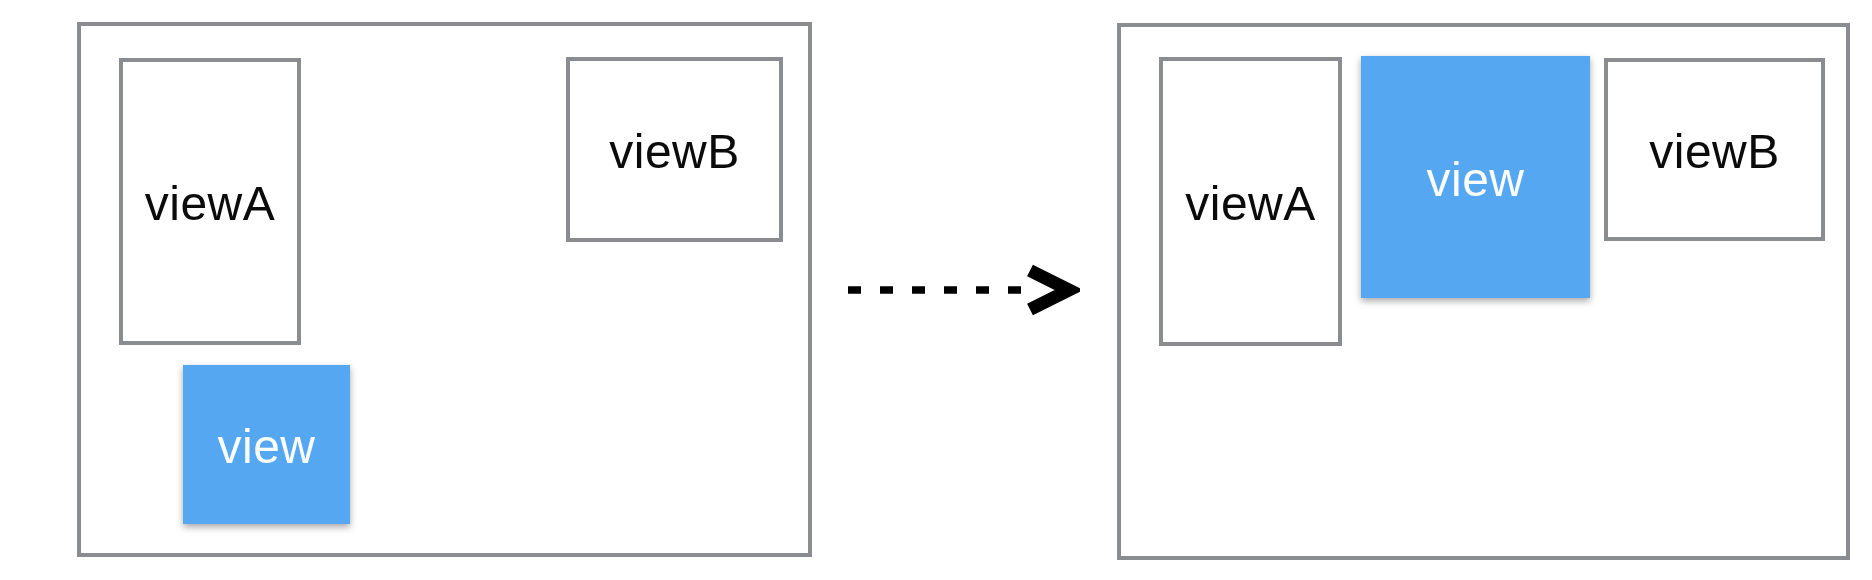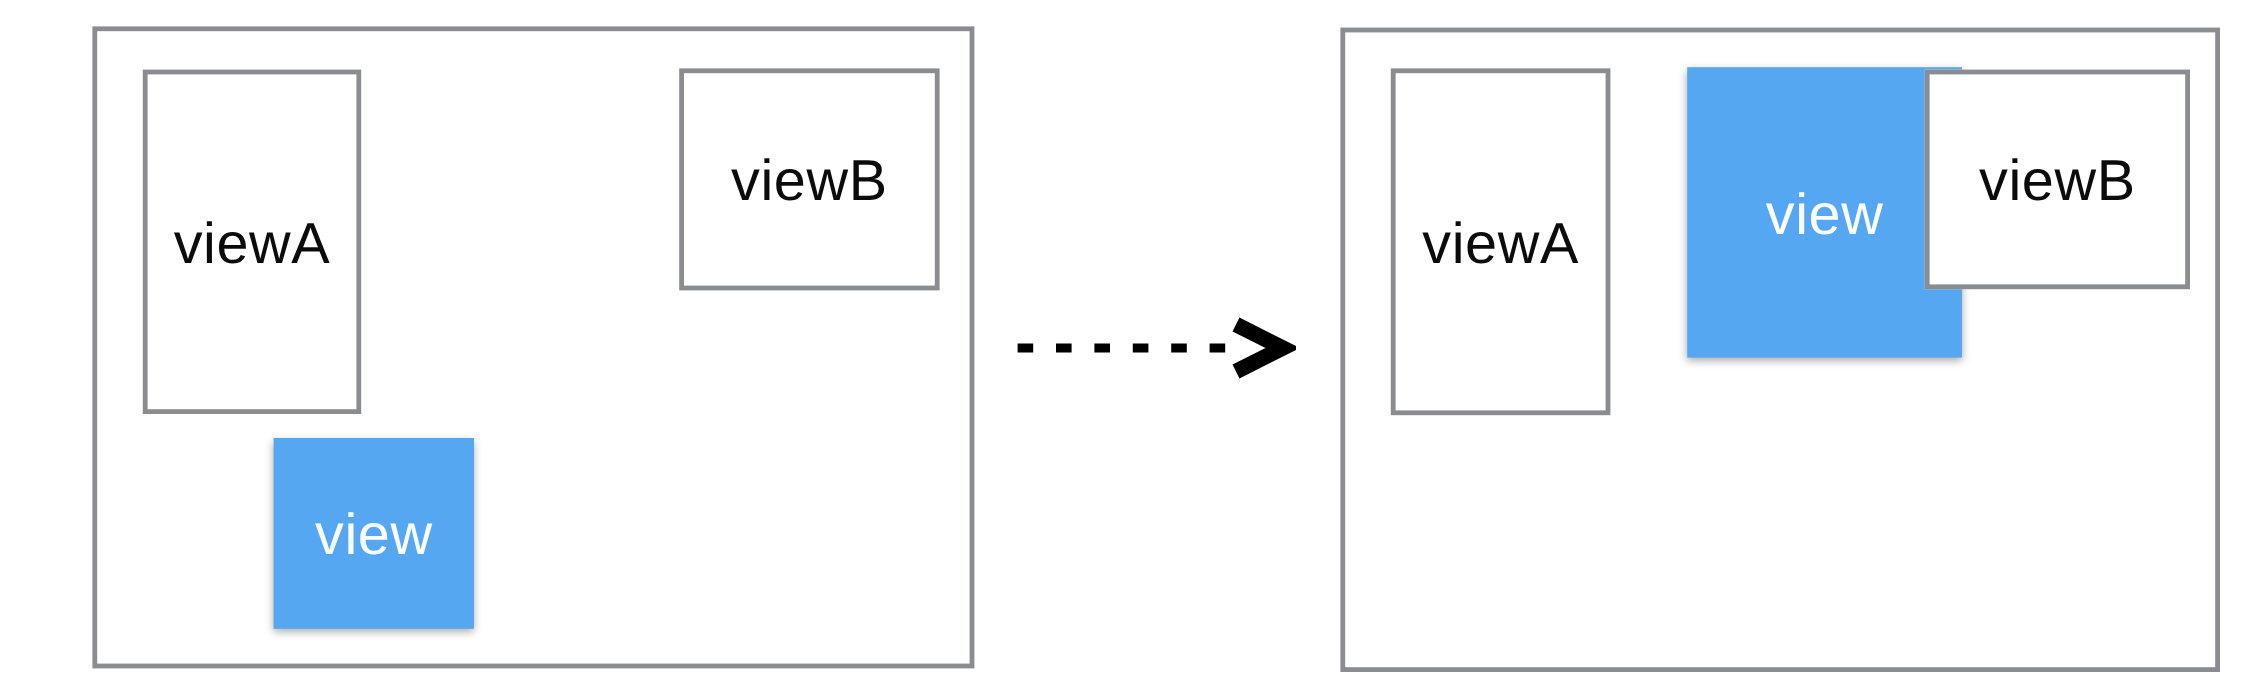--- a/index.html
+++ b/index.html
@@ -35,21 +35,20 @@
     justify-content:center;
     padding-top:4px;
   }
   .box.white{
     border:4px solid var(--border-gray);
     background:var(--canvas-white);
   }
   .box.blue{
     background:var(--accent-blue);
     box-shadow:0 3px 7px rgba(0,0,0,0.35);
-    margin-left:45px;
   }
   .label{
     font-size:48px;
     font-weight:300;
     letter-spacing:0.5px;
     white-space:nowrap;
     user-select:none;
   }
   .label.dark{color:var(--label-black);}
   .label.light{color:var(--label-white);}

